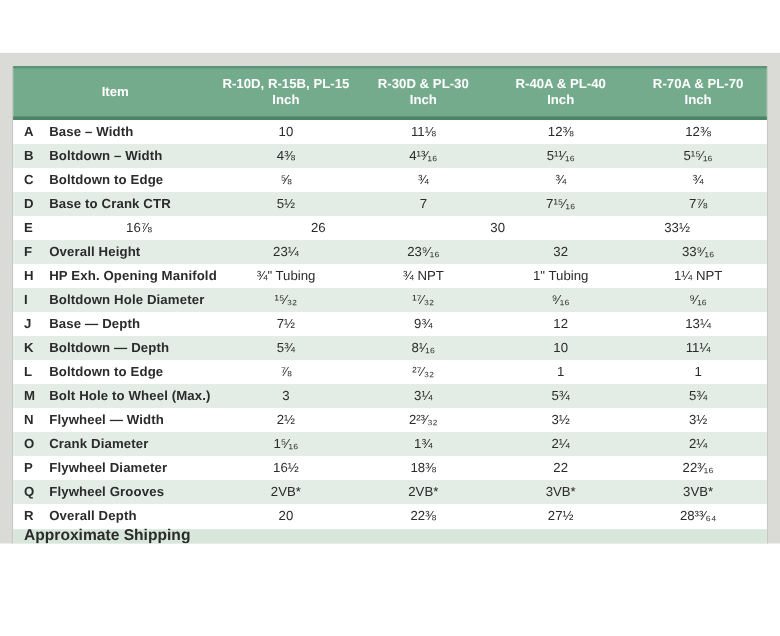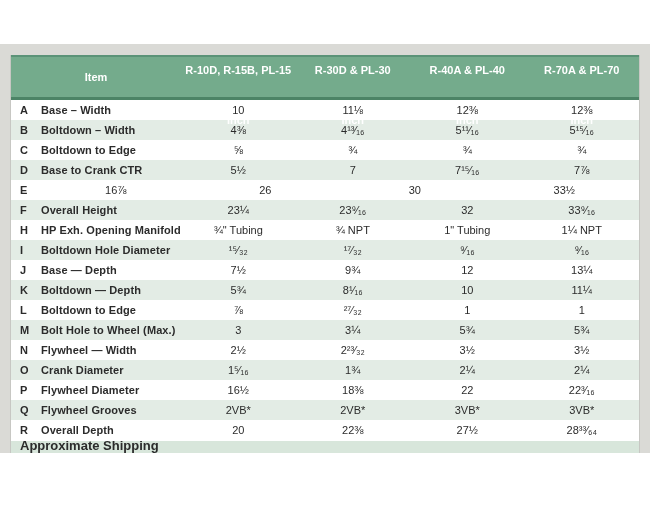--- a/index.html
+++ b/index.html
@@ -12,21 +12,21 @@
     position:absolute;left:10px;top:55px;width:630px;background:#ffffff;
     border:1px solid #c7c7c3;border-top:none;box-sizing:border-box;
   }
   .thead{
     display:flex;align-items:center;height:40px;background:#74ab8c;color:#ffffff;
     border-top:2px solid #5b9378;border-bottom:3px solid #4c8466;
   }
   .h-item{width:170px;text-align:center;font-size:11px;font-weight:bold;}
   .h-cols{flex:1;display:flex;}
   .h-col{flex:1;text-align:center;font-size:11px;font-weight:bold;line-height:1.3;}
-  .h-col .models,.h-col .unit{display:block;margin-top:36px;}
+  .h-col .models,.h-col .unit{display:block;}
   .tbody{display:block;}
   .row{display:flex;align-items:center;height:20px;font-size:11px;color:#2b2b2b;background:#ffffff;}
   .row:nth-child(even){background:#e3ece5;}
   .c-letter{width:30px;padding-left:9px;box-sizing:border-box;font-weight:bold;}
   .c-label{width:140px;font-weight:bold;letter-spacing:0.1px;}
   .c-vals{flex:1;display:flex;}
   .c-val{flex:1;text-align:center;}
   .sumrow{
     display:flex;align-items:center;height:23px;background:#d8e6db;
     font-size:13px;color:#2b2b2b;border-top:1px solid #ffffff;

